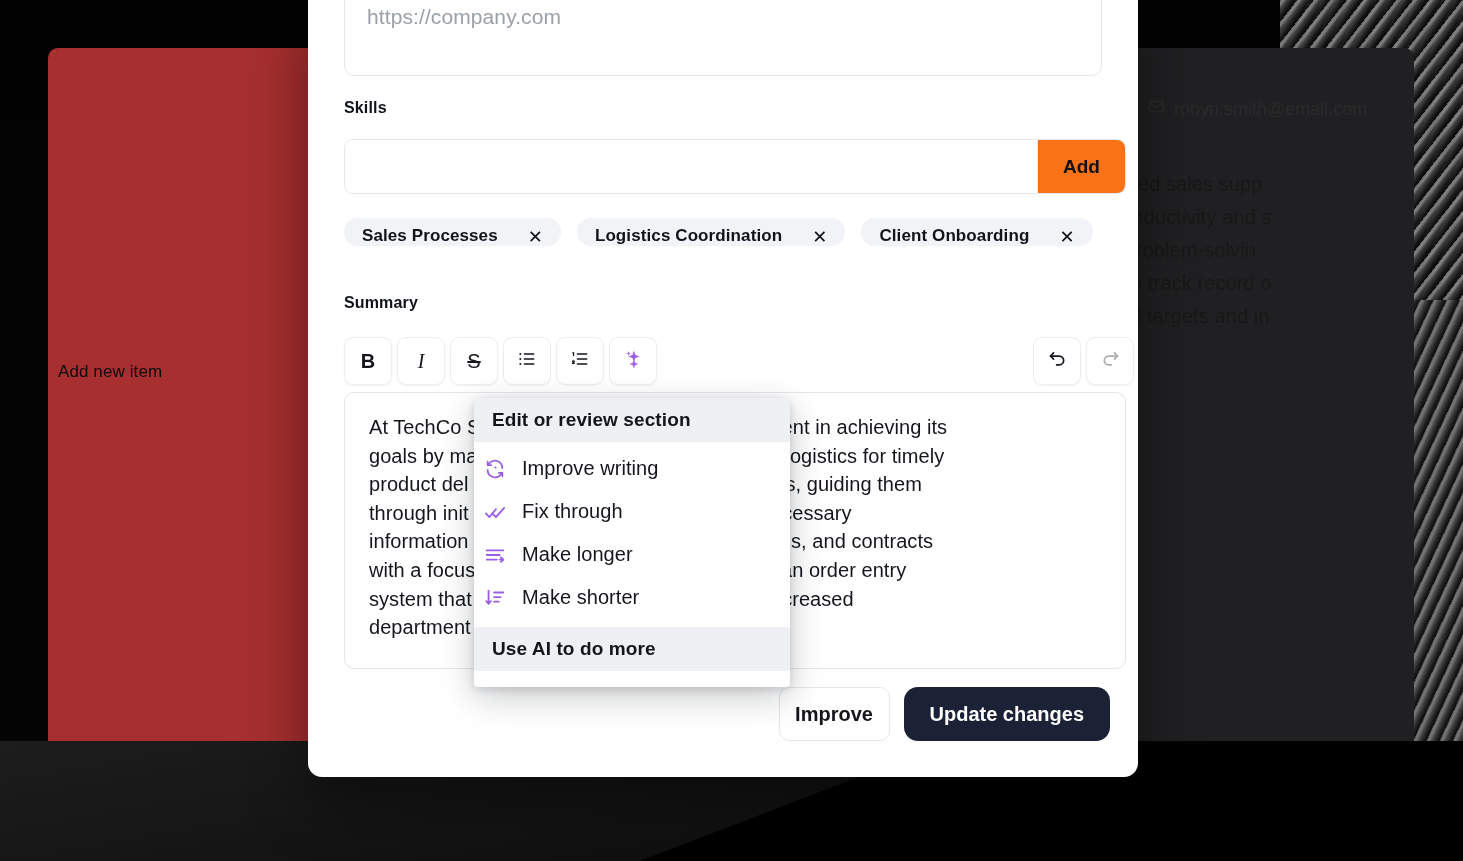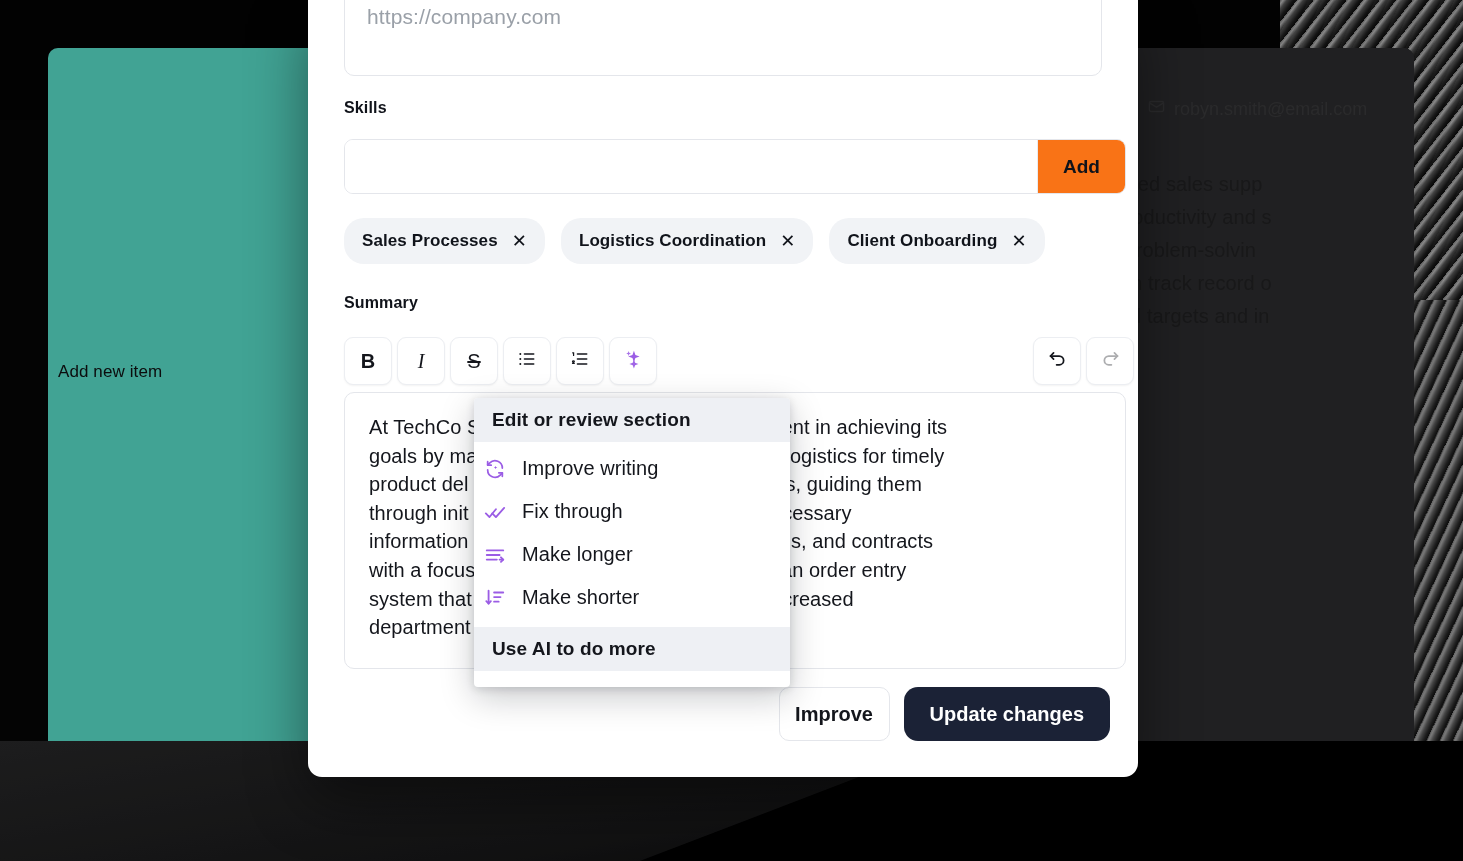--- a/index.html
+++ b/index.html
@@ -59,21 +59,21 @@
     position: absolute;
     left: 48px; top: 48px;
     width: 1366px; height: 730px;
     background: #2c2c2e;
     border-radius: 10px;
     overflow: hidden;
   }
   .app-left-col {
     position: absolute;
     left: 0; top: 0; width: 276px; height: 100%;
-    background: #5eead4;
+    background: #ef4444;
     border-right: 1px solid #3a3a3c;
   }
   .app-left-label {
     position: absolute; left: 10px; top: 314px;
     font-size: 17px; color: #111214;
     letter-spacing: .1px;
   }
   .app-right-col {
     position: absolute;
     left: 1036px; top: 0; width: 330px; height: 100%;
@@ -176,22 +176,22 @@
     font-family: "Liberation Sans", sans-serif;
     cursor: pointer;
   }
 
   
   .chips {
     position: absolute; left: 36px; top: 218px;
     display: flex; gap: 16px;
   }
   .chip {
-    display: flex; align-items: center; gap: 14px;
-    height: 46px;
+    display: flex; align-items: flex-end; gap: 30px;
+    height: 28px;
     padding: 0 18px;
     border-radius: 20px;
     background: #f1f3f6;
     font-size: 17px;
     font-weight: bold;
     color: #10131a;
     letter-spacing: .1px;
     white-space: nowrap;
   }
   .chip-x {

